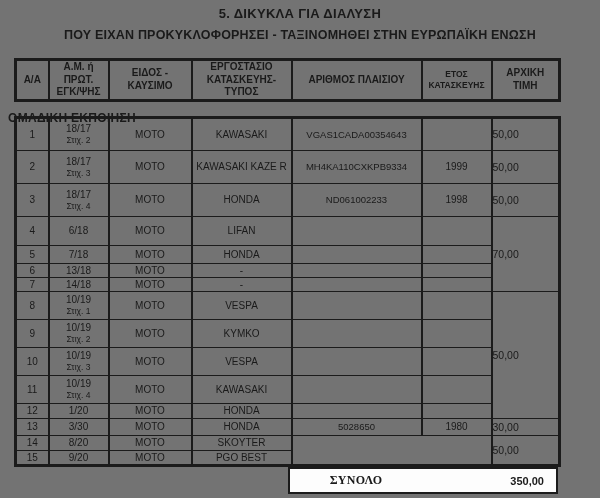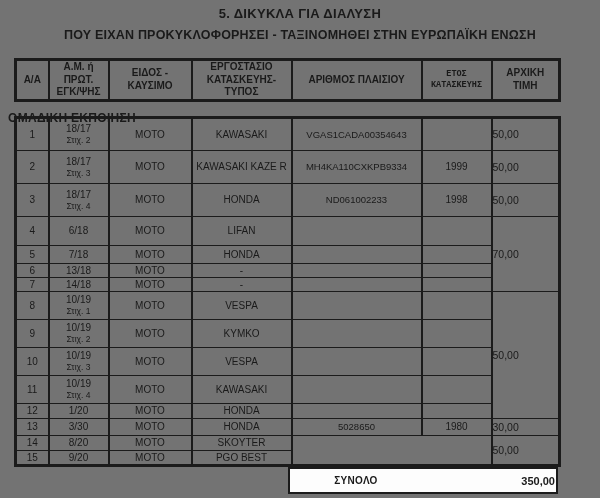--- a/index.html
+++ b/index.html
@@ -26,35 +26,35 @@
     width:544px; border:3px solid #1b1b1b;
   }
   table.header-tbl { top:58px; }
   table.body-tbl  { top:116px; }
   .tbl th, .tbl td {
     border-left:2px solid #1b1b1b; border-right:2px solid #1b1b1b;
     border-top:1.5px solid #1b1b1b; border-bottom:1.5px solid #1b1b1b;
     padding:0; vertical-align:middle; text-align:center; overflow:hidden;
   }
   .tbl th { font-weight:bold; font-size:10px; line-height:1.25; height:36px; }
-  .tbl th.small { font-size:8.5px;font-family:Liberation Mono, monospace; }
+  .tbl th.small { font-size:8.5px; }
   .tbl td { font-size:10px; line-height:1.2; }
   td .sub { font-size:8.5px; line-height:1.1; margin-top:1px; }
   td.col-plaisio { font-size:9.5px; }
   td.col-timi { text-align:left; padding-right:11px; font-size:10.5px; }
   col.c-aa{width:33px} col.c-am{width:60px} col.c-eidos{width:83px}
   col.c-ergostasio{width:100px} col.c-plaisio{width:130px}
   col.c-etos{width:70px} col.c-timi{width:68px}
   .total-box {
     position:absolute; left:288px; top:467px; width:270px; height:27px;
     box-sizing:border-box; border:2.5px solid #1b1b1b;
     display:flex; align-items:center; font-weight:bold; background:#fdfdfd;
   }
-  .total-label { width:132px; text-align:center; font-size:10px; letter-spacing:.3px; }
-  .total-value { flex:1; text-align:right; padding-right:1px; font-size:11px; }
+  .total-label { width:132px; text-align:center; font-size:12px; letter-spacing:.3px;font-family:Liberation Serif, serif; }
+  .total-value { flex:1; text-align:right; padding-right:12px; font-size:11px; }
 </style>
 </head>
 <body>
 
 <div class="page">
 
   <div class="title">5. ΔΙΚΥΚΛΑ ΓΙΑ ΔΙΑΛΥΣΗ</div>
   <div class="subtitle">ΠΟΥ ΕΙΧΑΝ ΠΡΟΚΥΚΛΟΦΟΡΗΣΕΙ - ΤΑΞΙΝΟΜΗΘΕΙ ΣΤΗΝ ΕΥΡΩΠΑΪΚΗ ΕΝΩΣΗ</div>
 
   <table class="tbl header-tbl">

